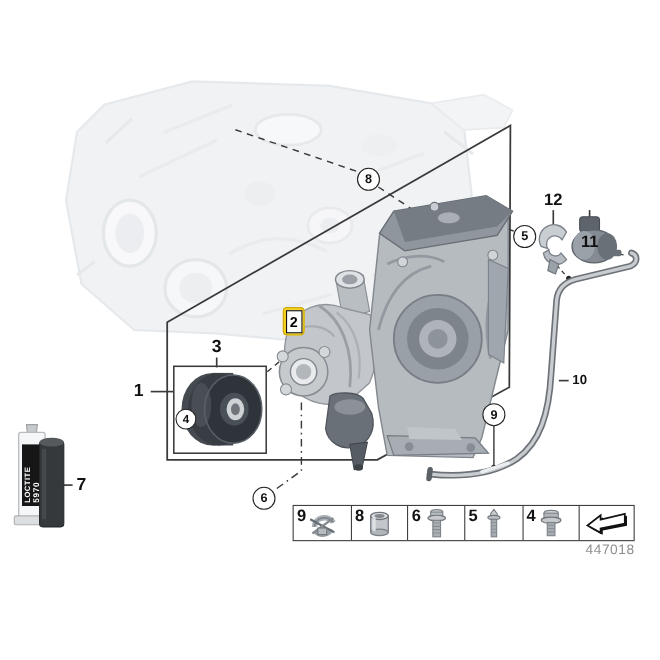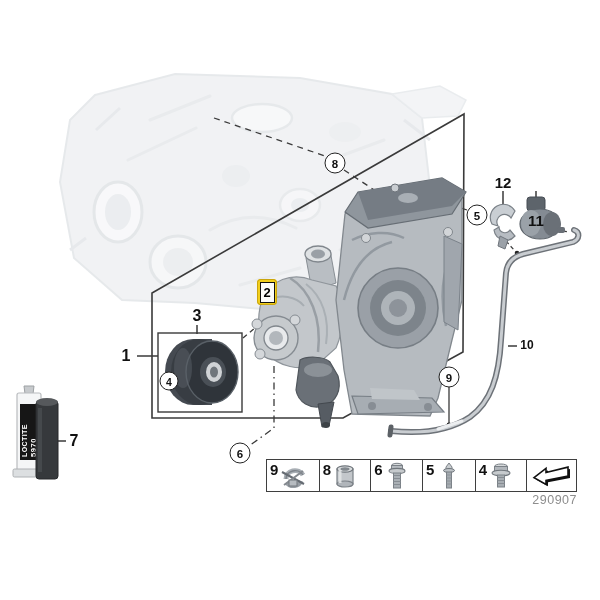--- a/index.html
+++ b/index.html
@@ -256,14 +256,14 @@
     <div class="legend-cell" style="width:49px;">
       <svg width="42" height="26" viewBox="0 0 42 26">
         <g transform="skewY(-6) translate(0,4)">
           <polygon points="5,13 17,5 17,9 39,6 39,15 17,17 17,21" fill="#111"></polygon>
           <polygon points="3,11 15,3 15,7 37,4 37,13 15,15 15,19" fill="#fff" stroke="#111" stroke-width="1.6"></polygon>
         </g>
       </svg>
     </div>
   </div>
 
-  <div class="partnum">290907</div>
+  <div class="partnum">447018</div>
 </div>
 
 </body></html>

